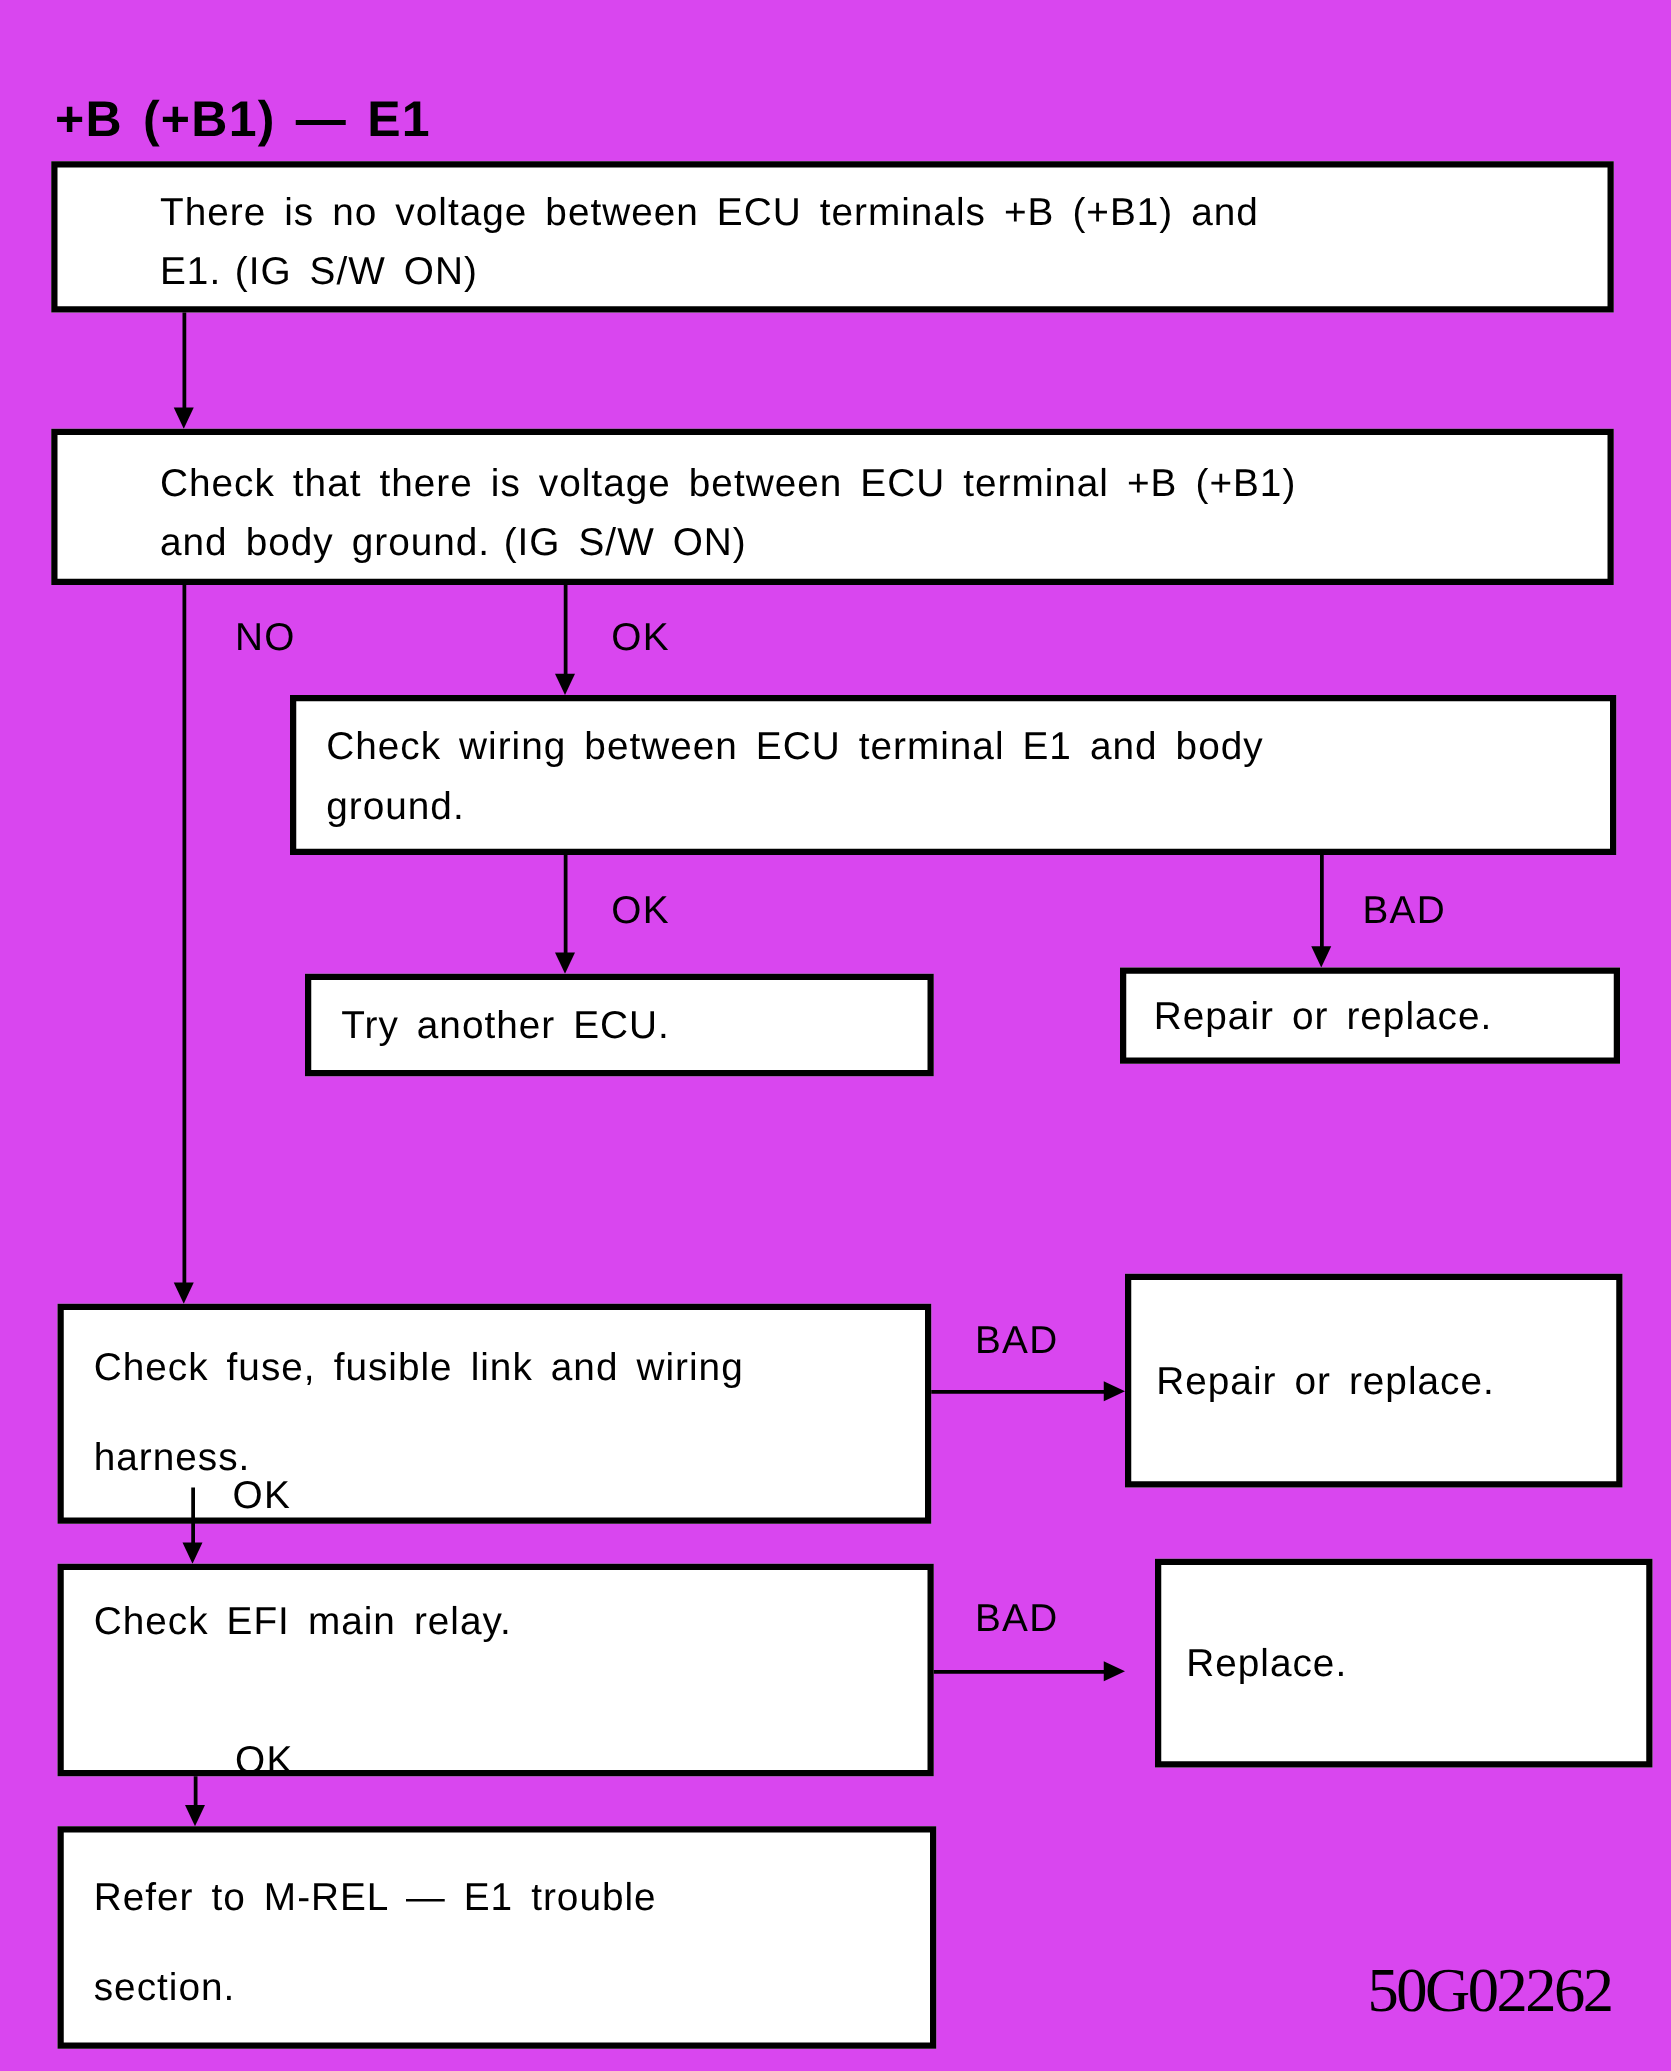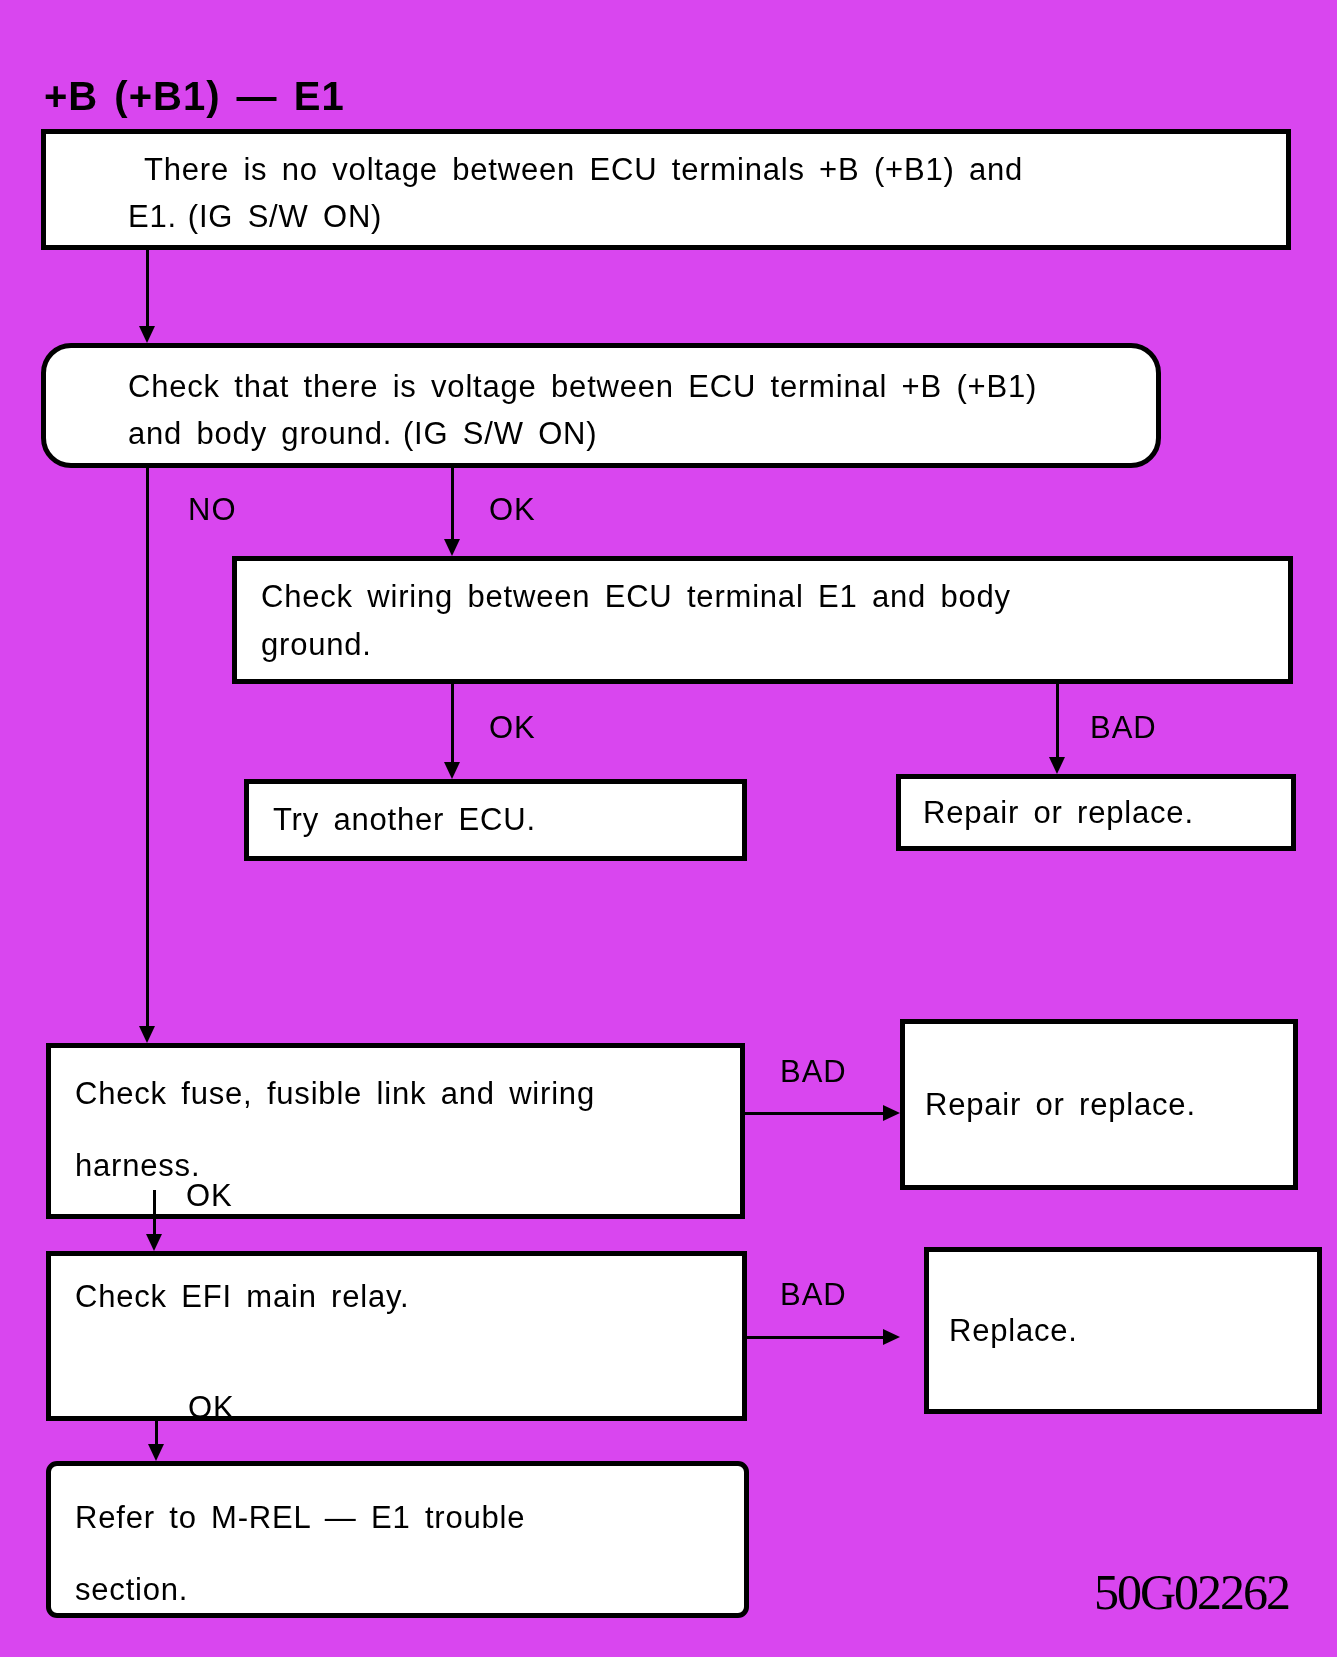--- a/index.html
+++ b/index.html
@@ -43,33 +43,33 @@
 </style>
 </head>
 <body>
 
 <div id="page">
 
   <div id="title">+B (+B1) — E1</div>
 
   <div class="box" style="left:41px; top:129px; width:1250px; height:121px; padding:12px 20px 0 82px;">
     <div class="box-text">
-      <span style="display:block; line-height:47px;margin-left:16px;">There is no voltage between ECU terminals +B (+B1) and</span>
+      <span style="display:block; line-height:47px;">There is no voltage between ECU terminals +B (+B1) and</span>
       <span class="l2" style="line-height:47px;">
         <span>E1.</span><span class="b">(IG S/W ON)</span>
       </span>
     </div>
   </div>
 
   <div>
     <div class="vline" style="left:146px; top:250px; height:78px;"></div>
     <div class="ahead-down" style="left:139px; top:326px;"></div>
   </div>
 
-  <div class="box" style="left:41px; top:343px; width:1120px; height:125px; padding:15px 20px 0 82px;border-radius:30px;">
+  <div class="box" style="left:41px; top:343px; width:1250px; height:125px; padding:15px 20px 0 82px;">
     <div class="box-text">
       <span style="display:block; line-height:47px;">Check that there is voltage between ECU terminal +B (+B1)</span>
       <span class="l2" style="line-height:47px;">
         <span>and body ground.</span><span class="b">(IG S/W ON)</span>
       </span>
     </div>
   </div>
 
   <div>
     <div class="vline" style="left:146px; top:468px; height:560px;"></div>
@@ -146,21 +146,21 @@
   <div class="box centerv" style="left:900px; top:1247px; width:398px; height:167px; padding-left:20px;margin-left:24px;">
     <span class="box-text">Replace.</span>
   </div>
 
   <div>
     <div class="vline" style="left:155px; top:1421px; height:35px;"></div>
     <div class="ahead-down" style="left:148px; top:1444px;"></div>
   </div>
   <div class="branch-label" style="left:188px; top:1390px;">OK</div>
 
-  <div class="box" style="left:46px; top:1461px; width:703px; height:157px; padding:16px 20px 0 24px;border-radius:11px;">
+  <div class="box" style="left:46px; top:1461px; width:703px; height:178px; padding:16px 20px 0 24px;">
     <div class="box-text">
       <span style="display:block; line-height:72px;">Refer to M-REL — E1 trouble</span>
       <span class="l2" style="line-height:72px;">section.</span>
     </div>
   </div>
 
   <div id="figcode">50G02262</div>
 
 </div>
 

